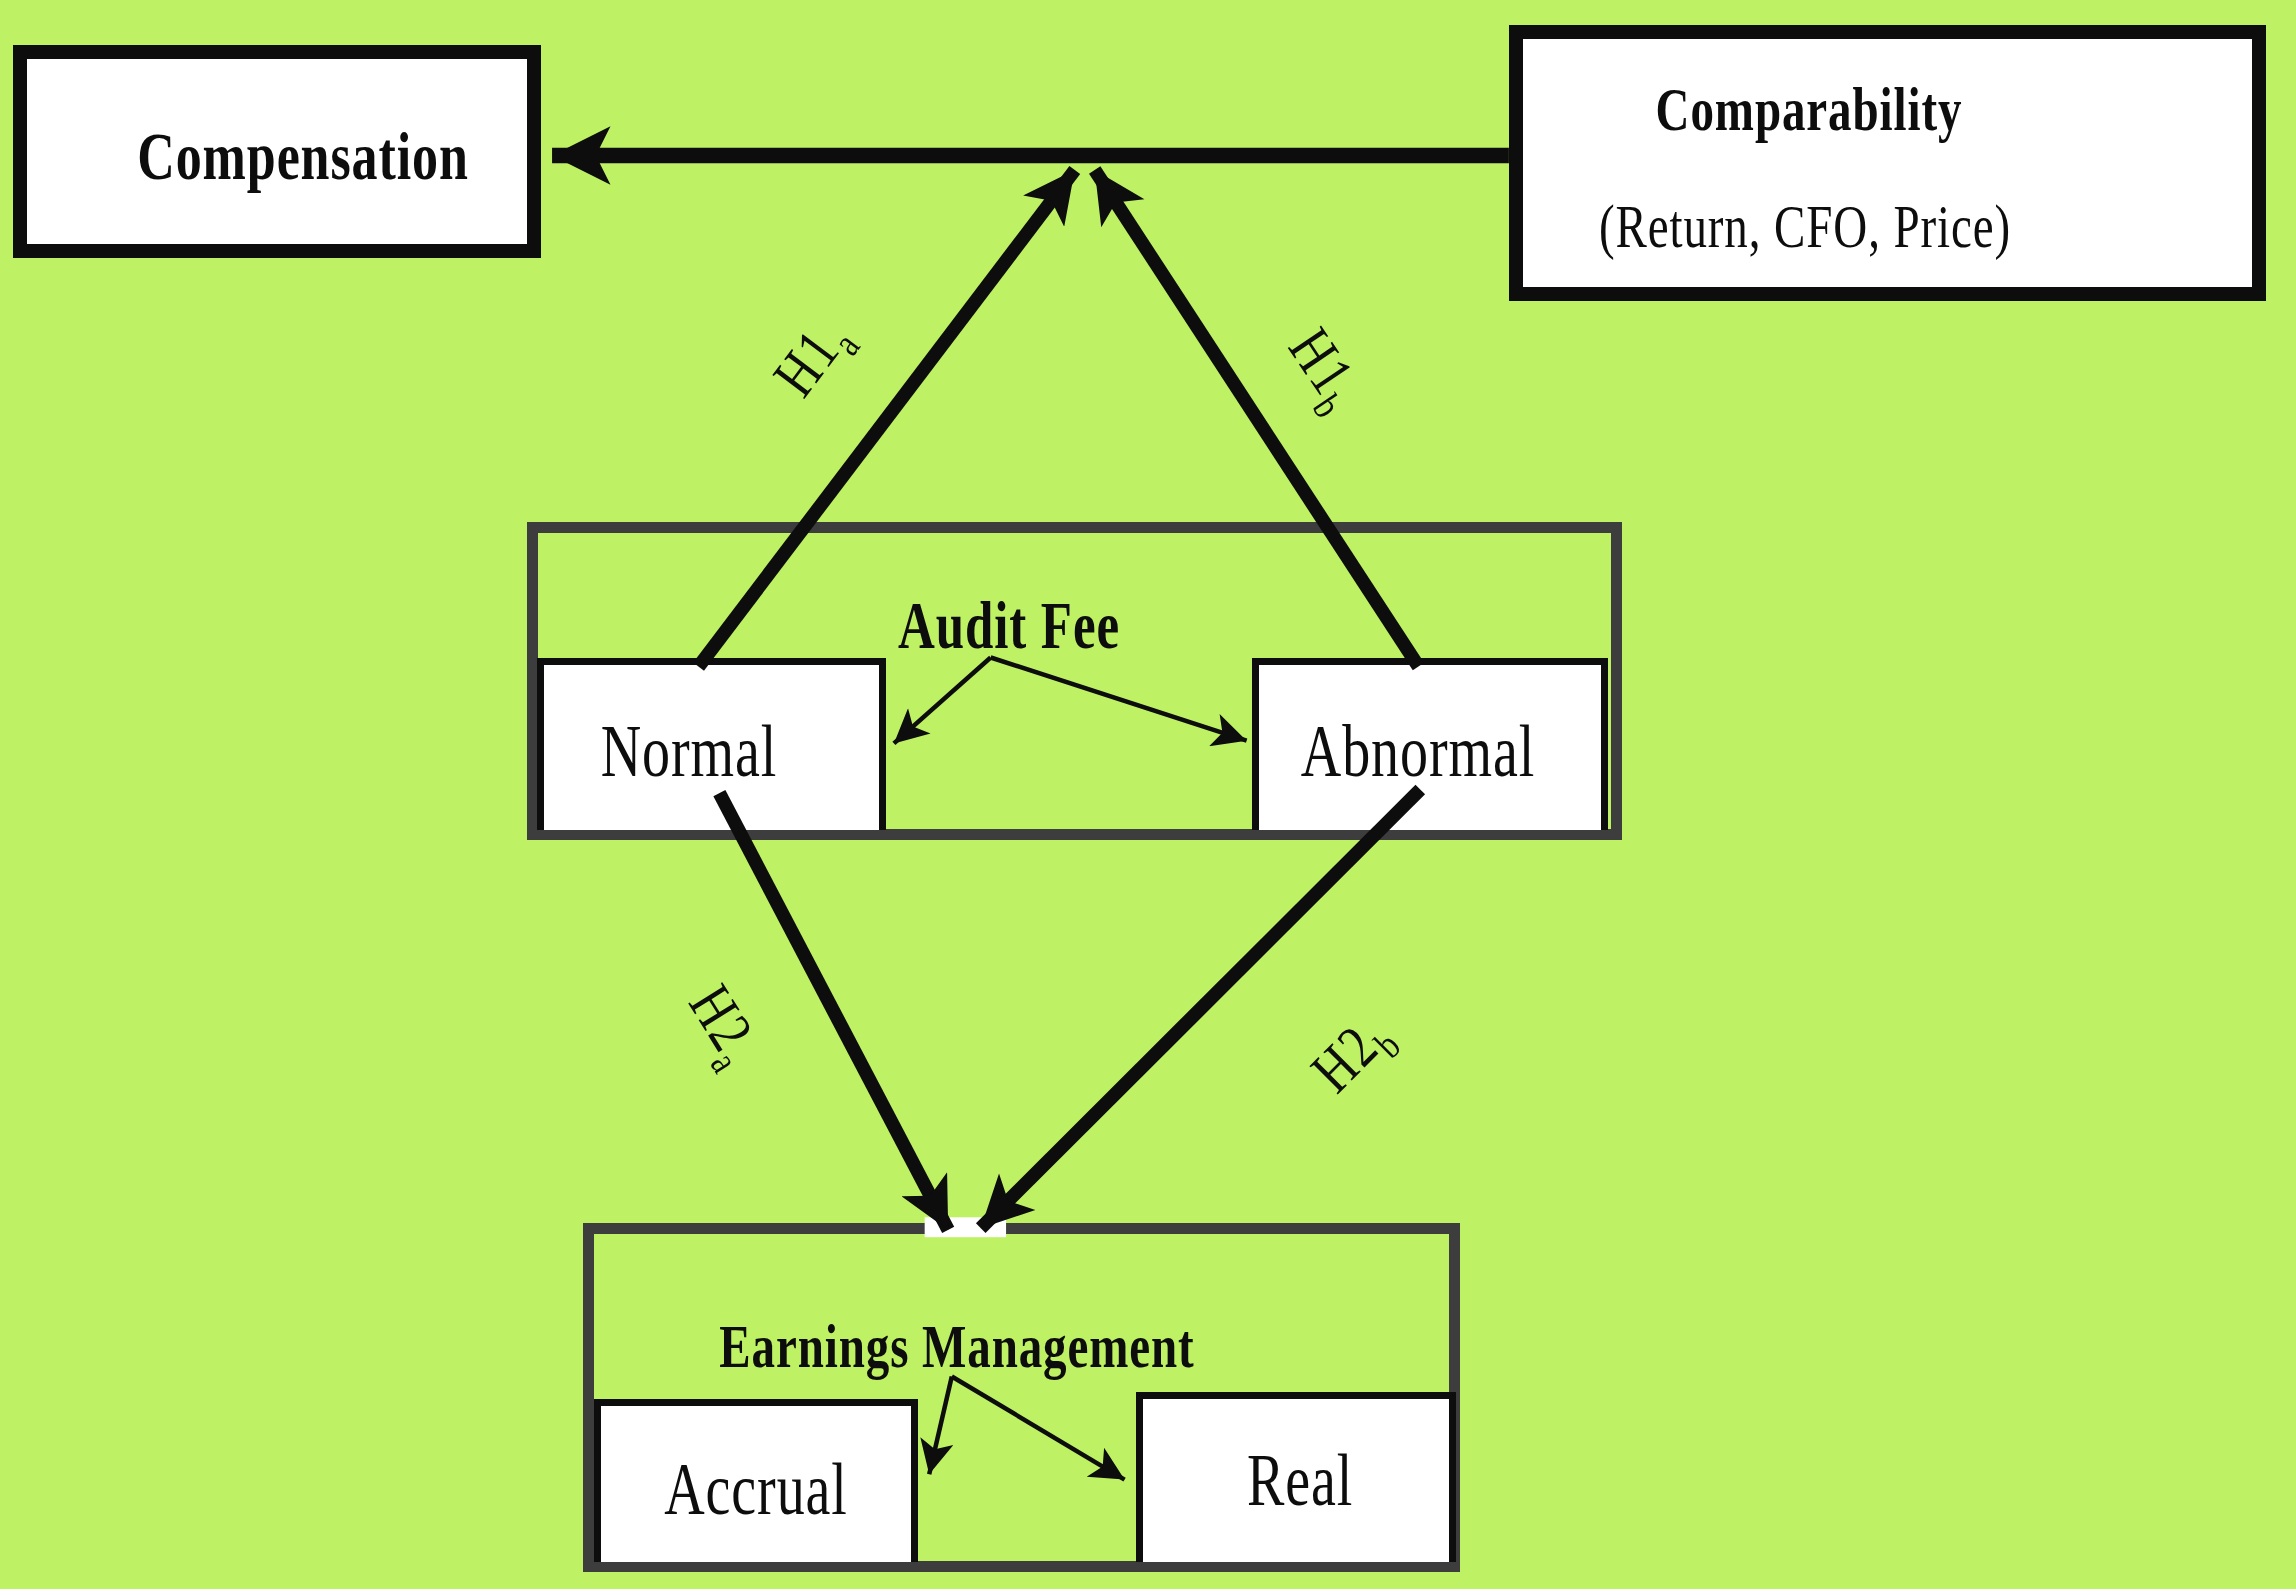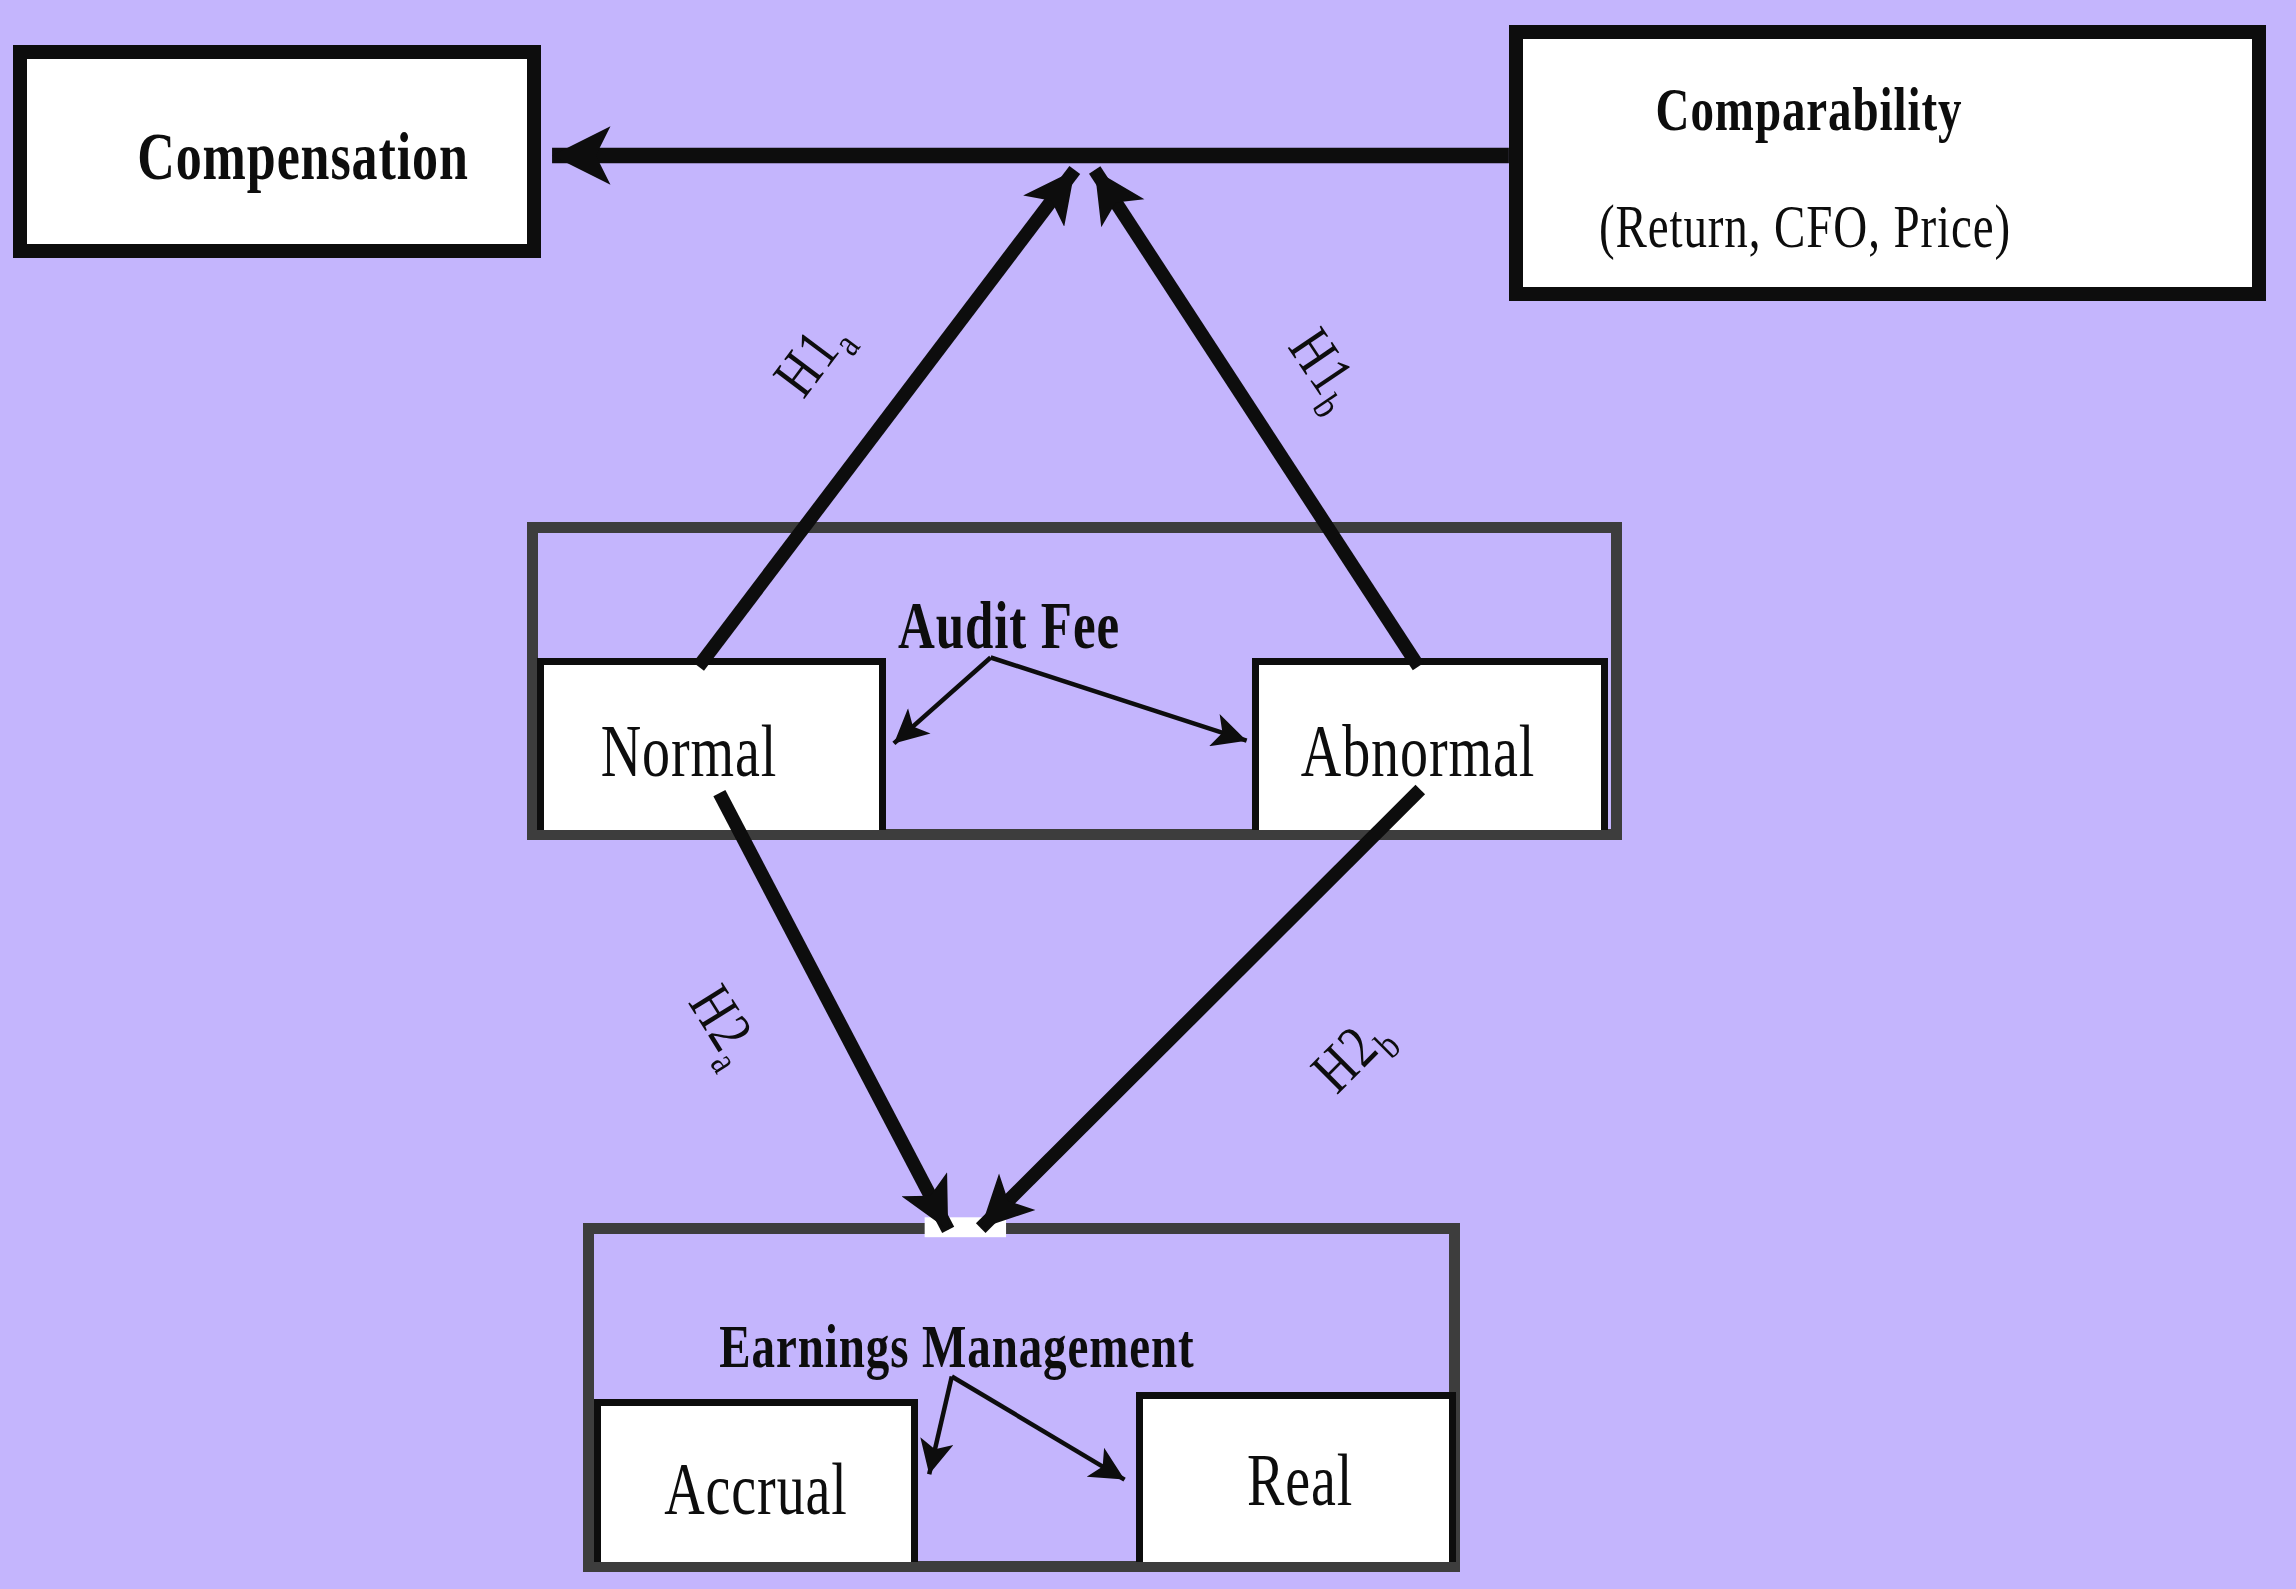--- a/index.html
+++ b/index.html
@@ -1,19 +1,19 @@
 <!DOCTYPE html>
 <html style="font-size:14.5px"><head>
 <meta charset="utf-8">
 <style>
   html,body{margin:0;padding:0;background:#ffffff;}
   #canvas{
     position:relative;
     width:2297px;height:1589px;
-    background:#c4b5fd;
+    background:#bef264;
     font-family:"Liberation Serif","DejaVu Serif",serif;
     overflow:hidden;
   }
   .box{position:absolute;box-sizing:border-box;background:#ffffff;}
   .frame-black{border:14.5px solid #0d0d0d;}
   .frame-gray{border:11.8px solid #3d3d3d;background:transparent;}
   .inner-box{border:7.2px solid #0d0d0d;border-bottom:none;background:#ffffff;}
   .label{
     position:absolute;
     transform:translate(-50%,-50%) scaleY(1.32);

